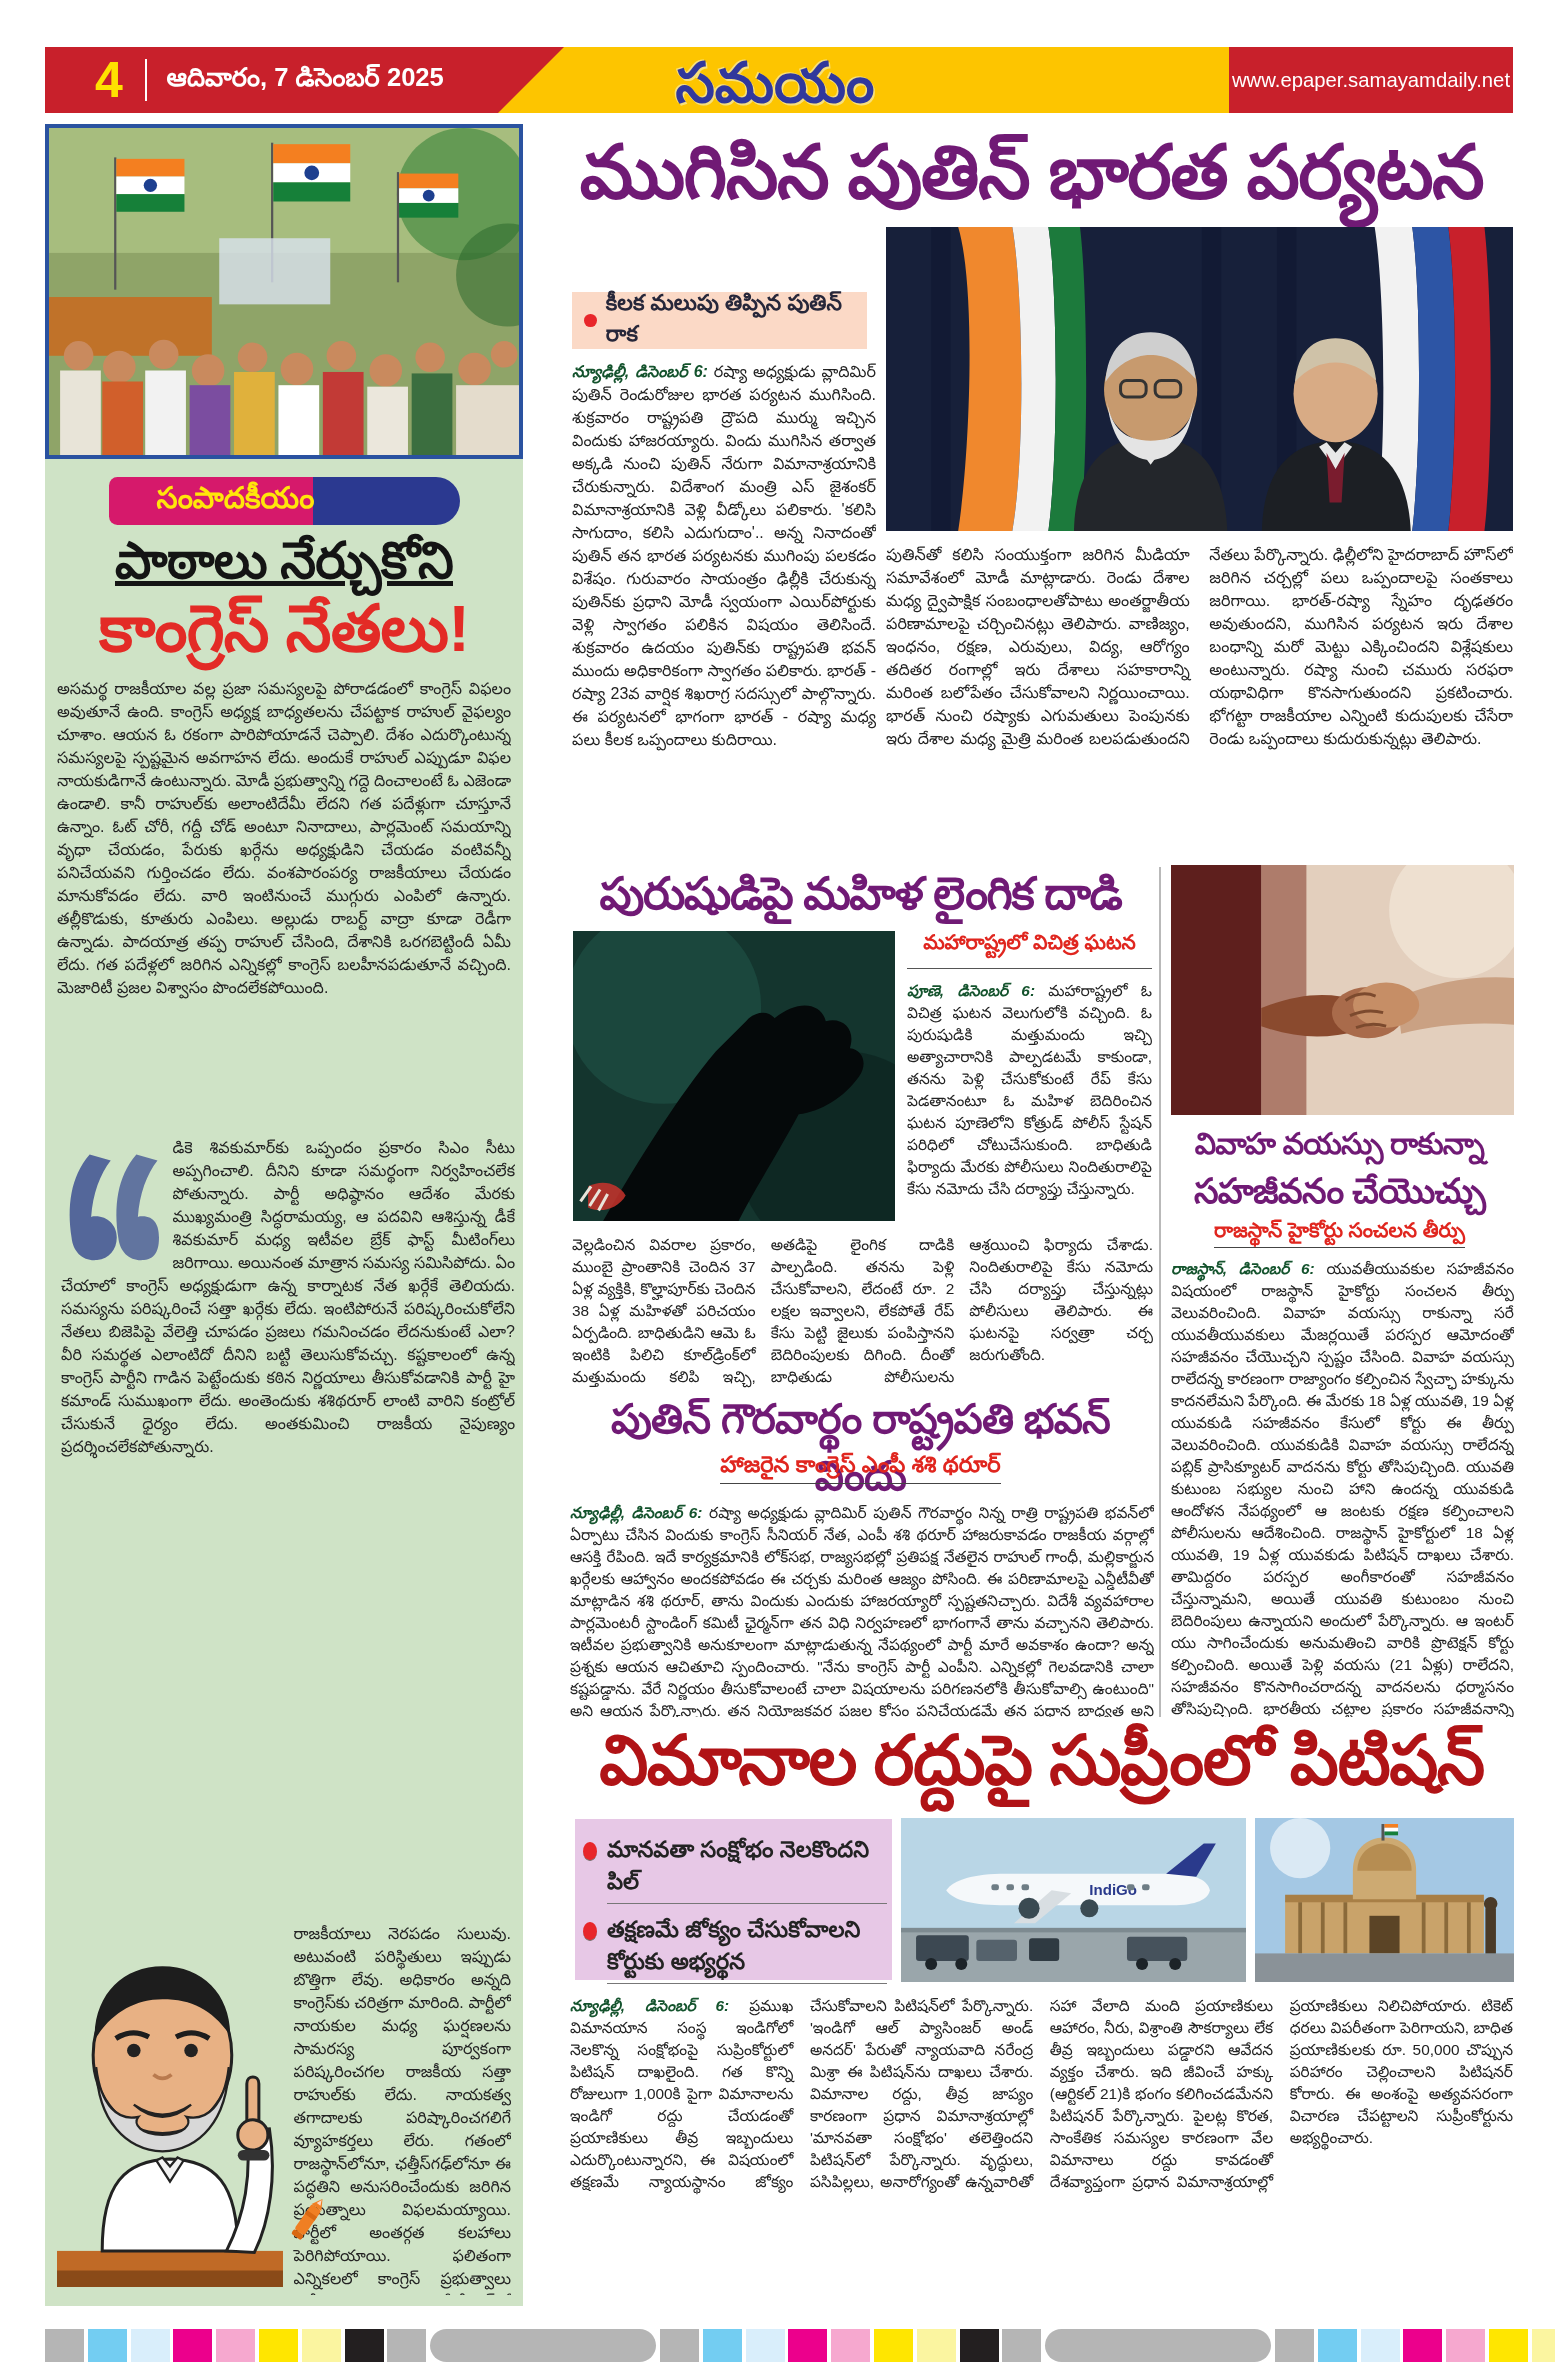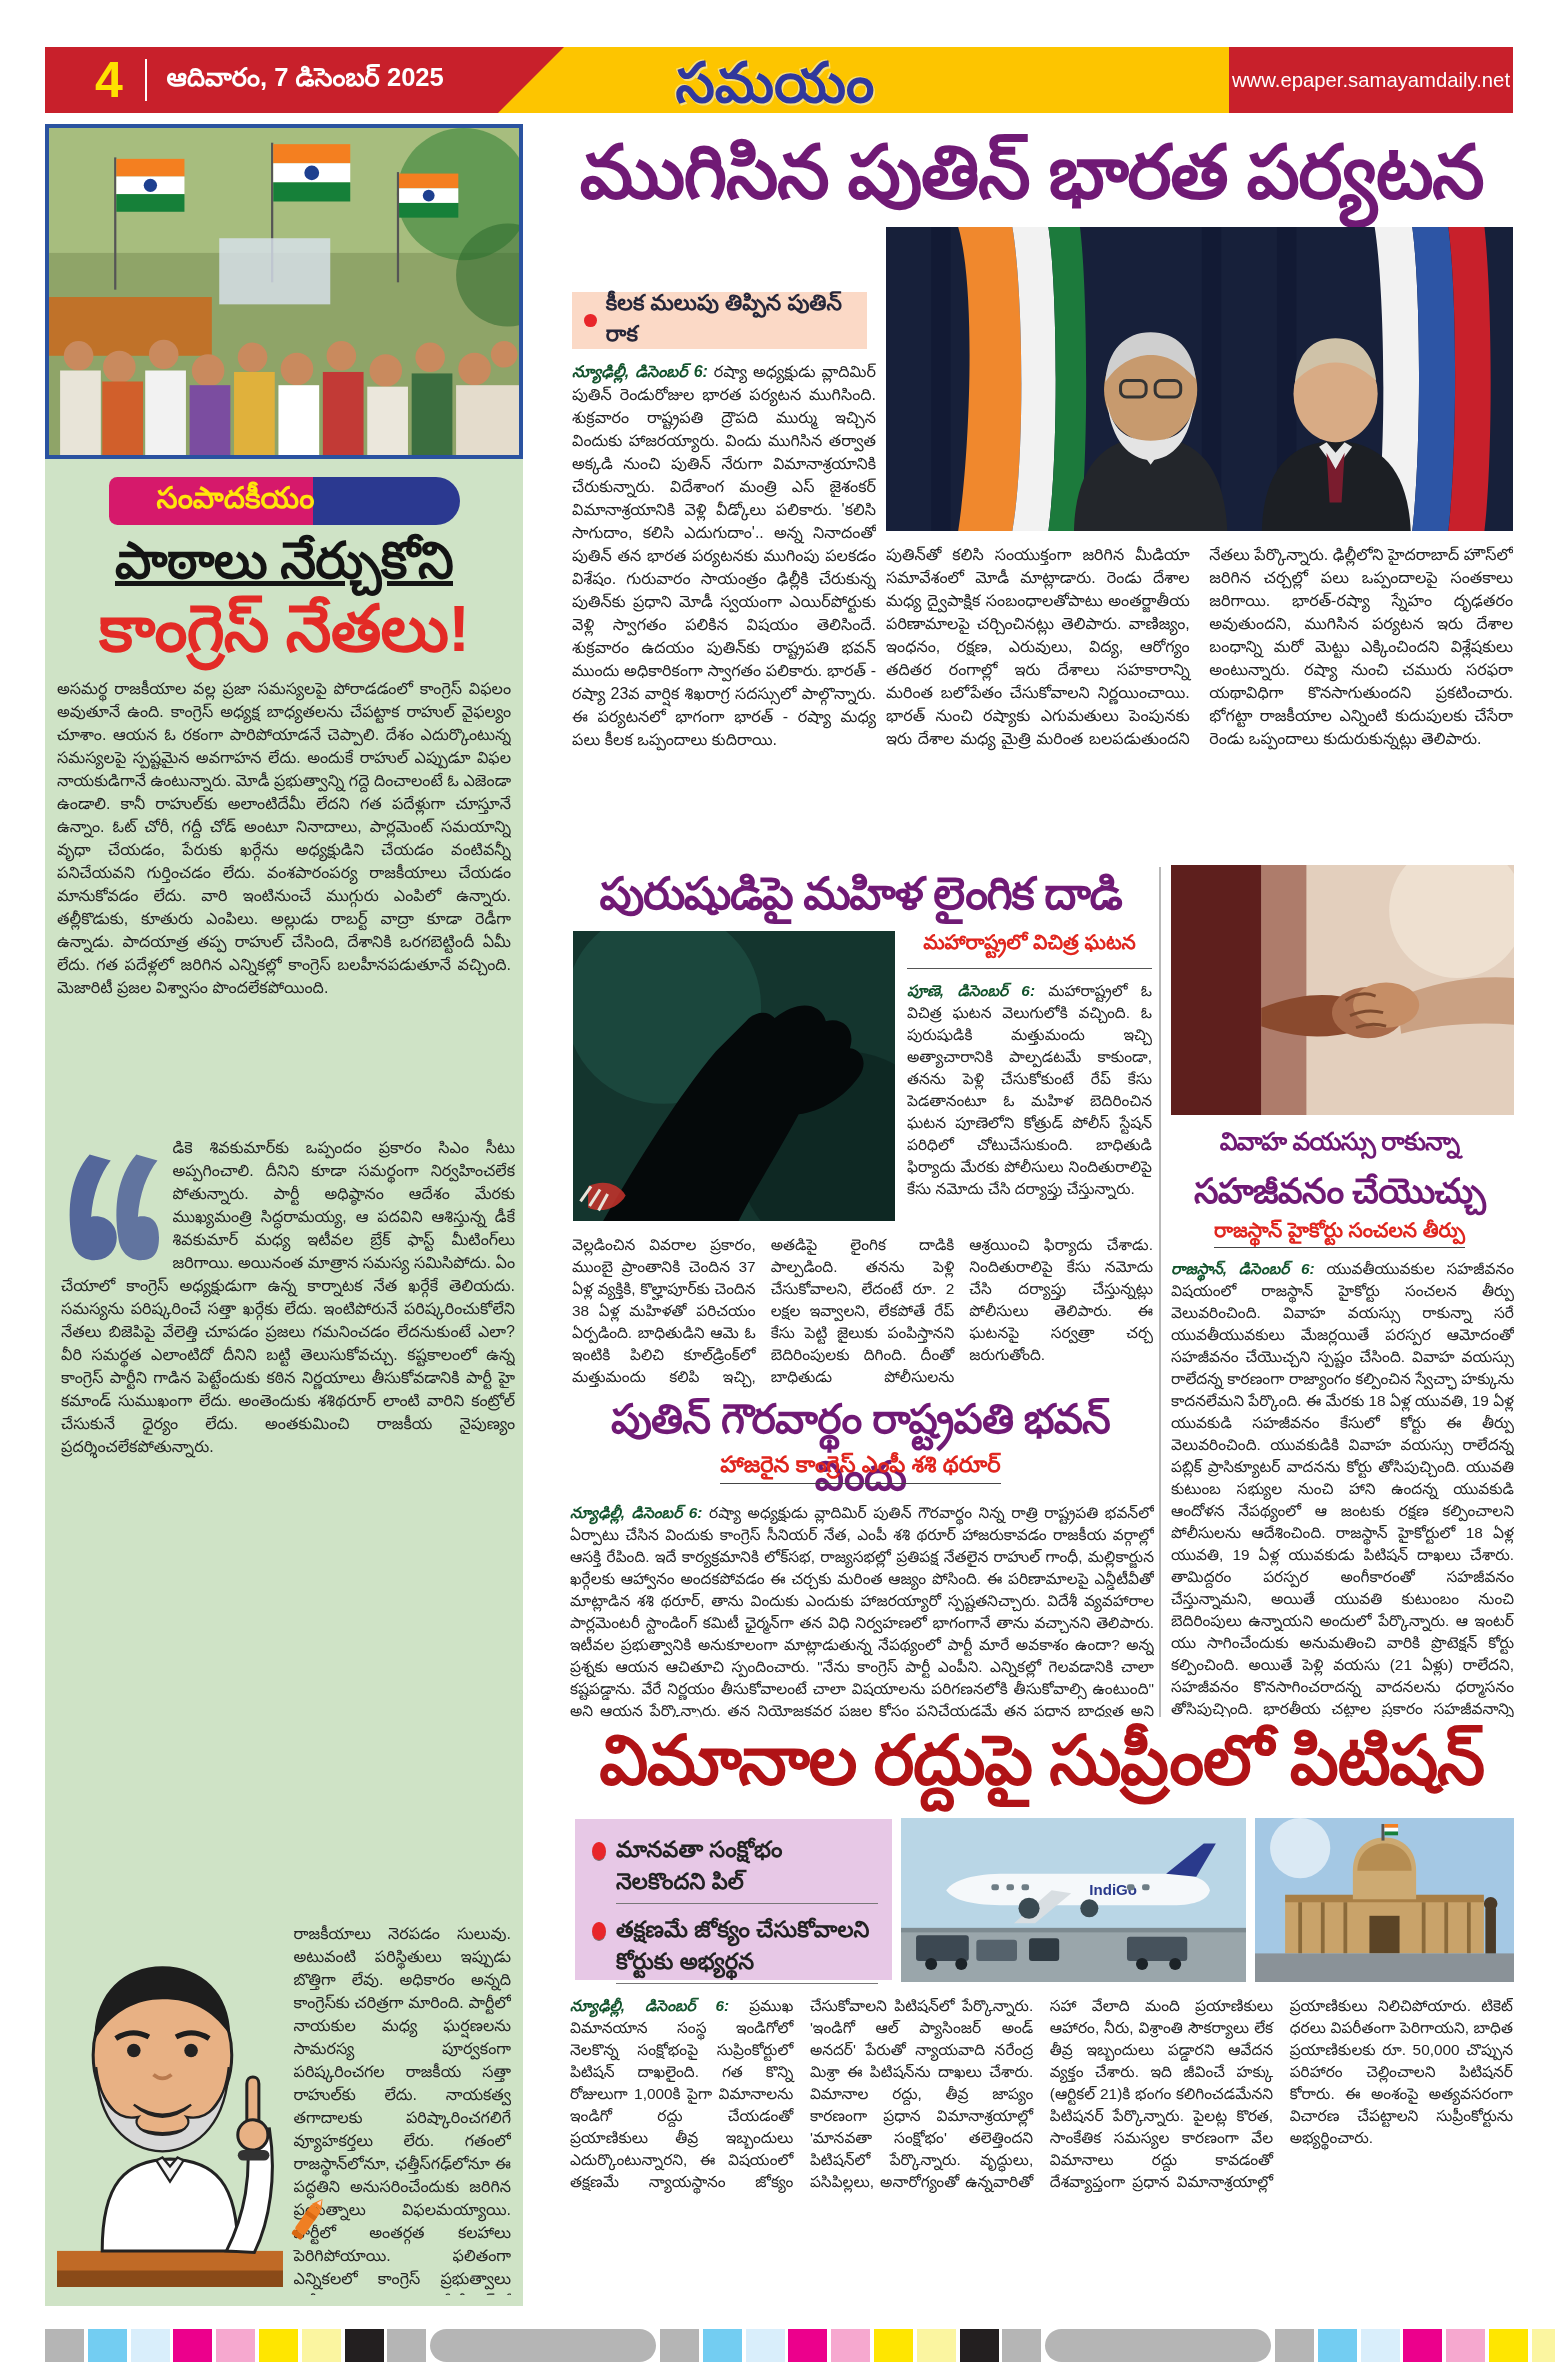--- a/index.html
+++ b/index.html
@@ -31,21 +31,21 @@
   .strap{color:#e0261f;font-weight:800;text-align:center;}
   .strap u{ text-decoration:none;border-bottom:1.5px solid #444;padding-bottom:6px;}
   .kicker{background:#fbd9c6;display:flex;align-items:center;padding:0 12px;}
   .kdot{width:12.8px;height:12.8px;border-radius:50%;background:#e8262a;margin-right:9px;flex:0 0 auto;}
   .kicker span{font-size:22px;font-weight:800;color:#27273a;}
   .cols2{column-count:2;column-gap:19.6px;}
   .cols3{column-count:3;column-gap:15px;}
   .cols4{column-count:4;column-gap:16.6px;}
   .vdiv{background:#b9b9b9;width:1.5px;}
   .flights-h{font-size:69px;font-weight:900;color:#b01316;text-align:center;letter-spacing:-1.5px;}
-  .bullet-box{background:#e7c8e6;padding:15px 14px;box-sizing:border-box;}
+  .bullet-box{background:#e7c8e6;padding:15px 5px;box-sizing:border-box;}
   .bullet-row{display:flex;align-items:flex-start;margin-bottom:10.5px;}
   .bdot{width:13.5px;height:13.5px;border-radius:50%;background:#e8262a;margin:7.5px 10.5px 0 3px;flex:0 0 auto;}
   .bullet-row span{font-size:22.6px;line-height:32px;font-weight:800;color:#232323;border-bottom:0.8px solid #777;padding-bottom:4.5px;}
   .photo{overflow:hidden;}
   .photo svg{display:block;width:100%;height:100%;}
   
   .colorbar{display:flex;align-items:center;gap:3.8px;}
   .sw{height:33px;flex:0 0 auto;}
   .sw.bar{border-radius:16.6px;}
 </style>
@@ -275,21 +275,21 @@
       <path d="M120 190 C170 170 210 168 250 180 L250 220 C205 232 165 230 120 214 Z" fill="#8a4a2e"></path>
       <path d="M456 150 C400 146 350 156 300 176 L306 224 C352 212 404 208 456 212 Z" fill="#caa183"></path>
       <g>
         <ellipse cx="262" cy="196" rx="48" ry="34" fill="#a96b4b"></ellipse>
         <ellipse cx="286" cy="186" rx="44" ry="30" fill="#c68e66"></ellipse>
         <path d="M232 180 q20 -14 40 -6 M238 200 q22 -10 44 -4 M246 216 q20 -8 40 -2" stroke="#7c4a2e" stroke-width="4" fill="none"></path>
       </g>
     </svg>
   </div>
 
-  <div class="abs art-h telu" style="left:1165px;top:1127px;width:349px;font-size:25px;letter-spacing:-0.8px;">వివాహ వయస్సు రాకున్నా</div>
+  <div class="abs art-h telu" style="left:1165px;top:1127px;width:349px;font-size:30px;letter-spacing:-0.8px;">వివాహ వయస్సు రాకున్నా</div>
   <div class="abs art-h telu" style="left:1165px;top:1171px;width:349px;font-size:35px;letter-spacing:-0.8px;">సహజీవనం చేయొచ్చు</div>
   <div class="abs strap telu" style="left:1165px;top:1219px;width:349px;font-size:20.3px;">
     <u>రాజస్థాన్ హైకోర్టు సంచలన తీర్పు</u>
   </div>
   <div class="abs body-text telu" style="left:1171px;top:1258px;width:343px;height:459px;font-size:15.4px;line-height:22px;">
     <span class="dateline">రాజస్థాన్, డిసెంబర్ 6:</span>
     <span>యువతీయువకుల సహజీవనం విషయంలో రాజస్థాన్ హైకోర్టు సంచలన తీర్పు వెలువరించింది. వివాహ వయస్సు రాకున్నా సరే యువతీయువకులు మేజర్లయితే పరస్పర ఆమోదంతో సహజీవనం చేయొచ్చని స్పష్టం చేసింది. వివాహ వయస్సు రాలేదన్న కారణంగా రాజ్యాంగం కల్పించిన స్వేచ్ఛా హక్కును కాదనలేమని పేర్కొంది. ఈ మేరకు 18 ఏళ్ల యువతి, 19 ఏళ్ల యువకుడి సహజీవనం కేసులో కోర్టు ఈ తీర్పు వెలువరించింది. యువకుడికి వివాహ వయస్సు రాలేదన్న పబ్లిక్ ప్రాసిక్యూటర్ వాదనను కోర్టు తోసిపుచ్చింది. యువతి కుటుంబ సభ్యుల నుంచి హాని ఉందన్న యువకుడి ఆందోళన నేపథ్యంలో ఆ జంటకు రక్షణ కల్పించాలని పోలీసులను ఆదేశించింది. రాజస్థాన్ హైకోర్టులో 18 ఏళ్ల యువతి, 19 ఏళ్ల యువకుడు పిటిషన్ దాఖలు చేశారు. తామిద్దరం పరస్పర అంగీకారంతో సహజీవనం చేస్తున్నామని, అయితే యువతి కుటుంబం నుంచి బెదిరింపులు ఉన్నాయని అందులో పేర్కొన్నారు. ఆ ఇంటర్ యు సాగించేందుకు అనుమతించి వారికి ప్రొటెక్షన్ కోర్టు కల్పించింది. అయితే పెళ్లి వయసు (21 ఏళ్లు) రాలేదని, సహజీవనం కొనసాగించరాదన్న వాదనలను ధర్మాసనం తోసిపుచ్చింది. భారతీయ చట్టాల ప్రకారం సహజీవనాన్ని నిషేధించలేదని, దీనిని నేరంగా పరిగణించలేమని పేర్కొంది. ఆర్టికల్ 21 కల్పించిన స్వేచ్ఛా హక్కులో భాగంగానే ఈ నిర్ణయం తీసుకున్నట్లు వెల్లడించింది.</span>
   </div>
 
   <div class="abs art-h telu" style="left:570px;top:1396px;width:581px;font-size:41px;letter-spacing:-0.8px;">పుతిన్ గౌరవార్థం రాష్ట్రపతి భవన్ విందు</div>

